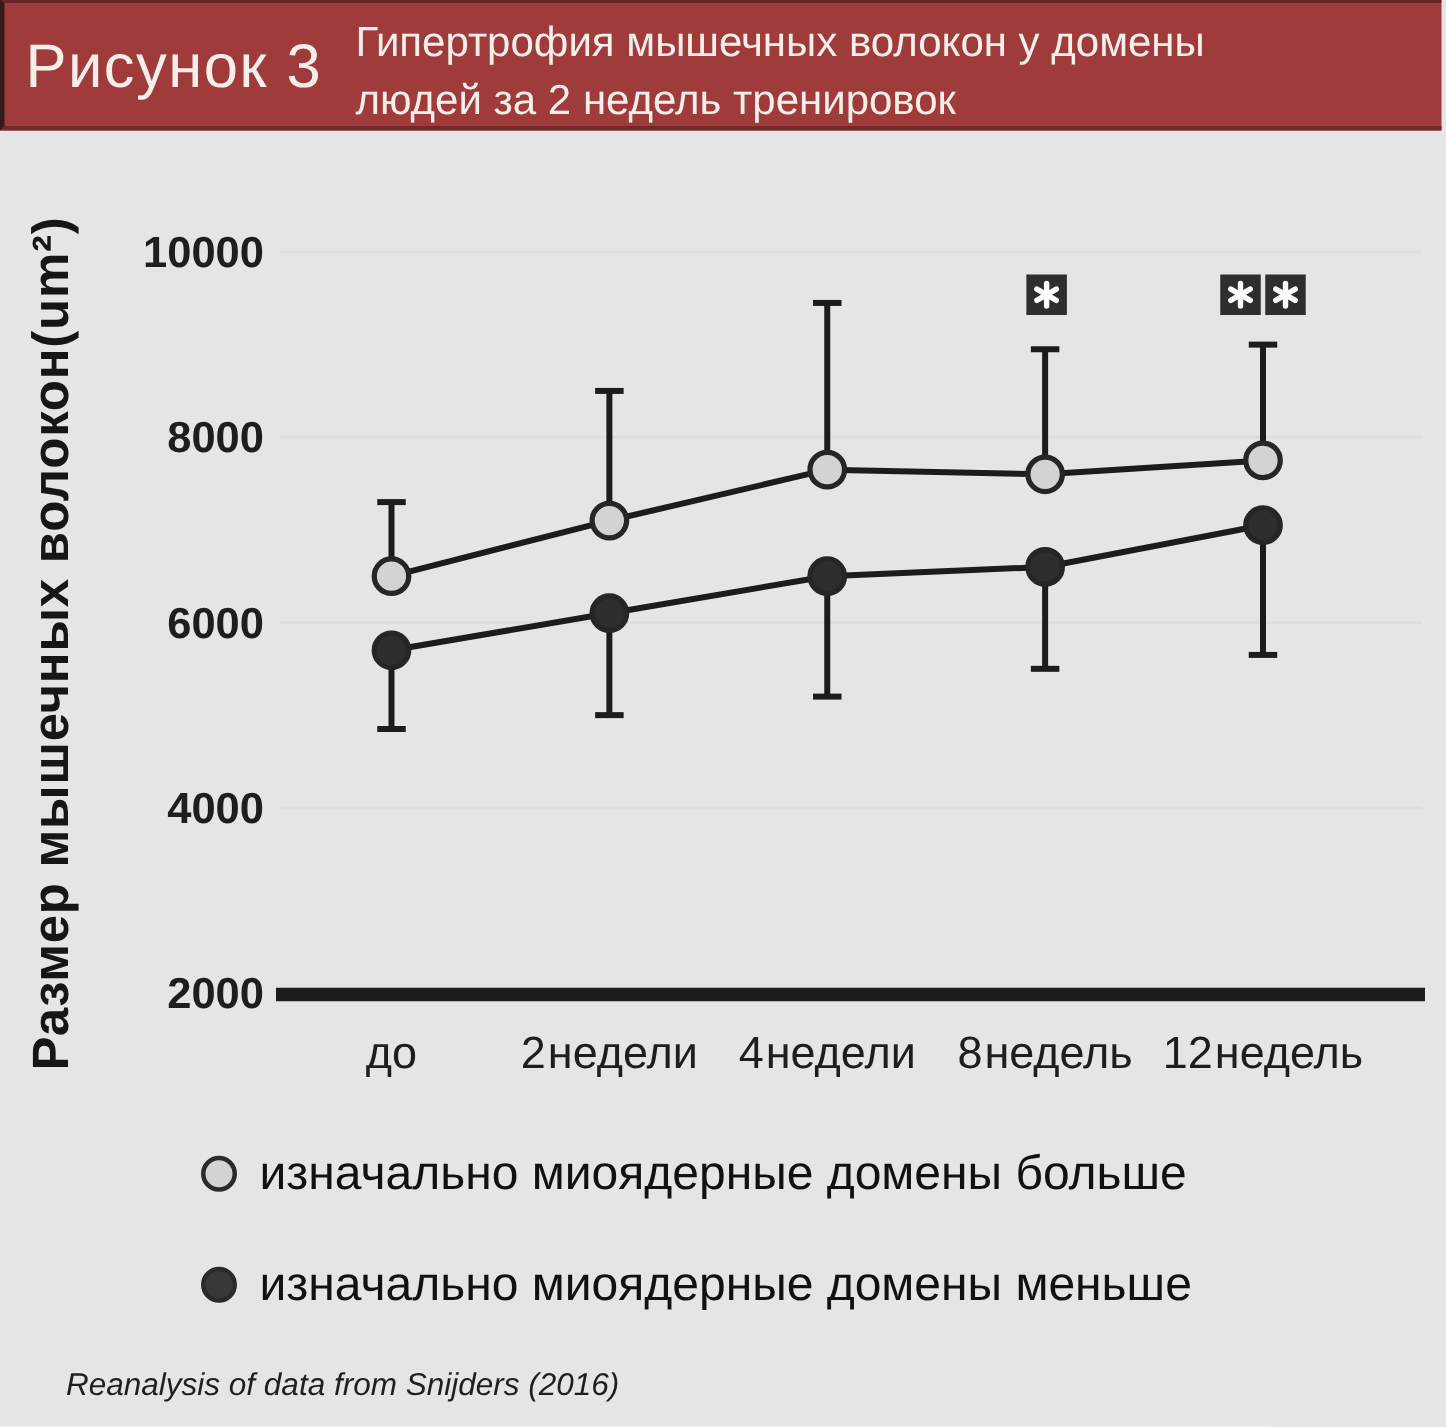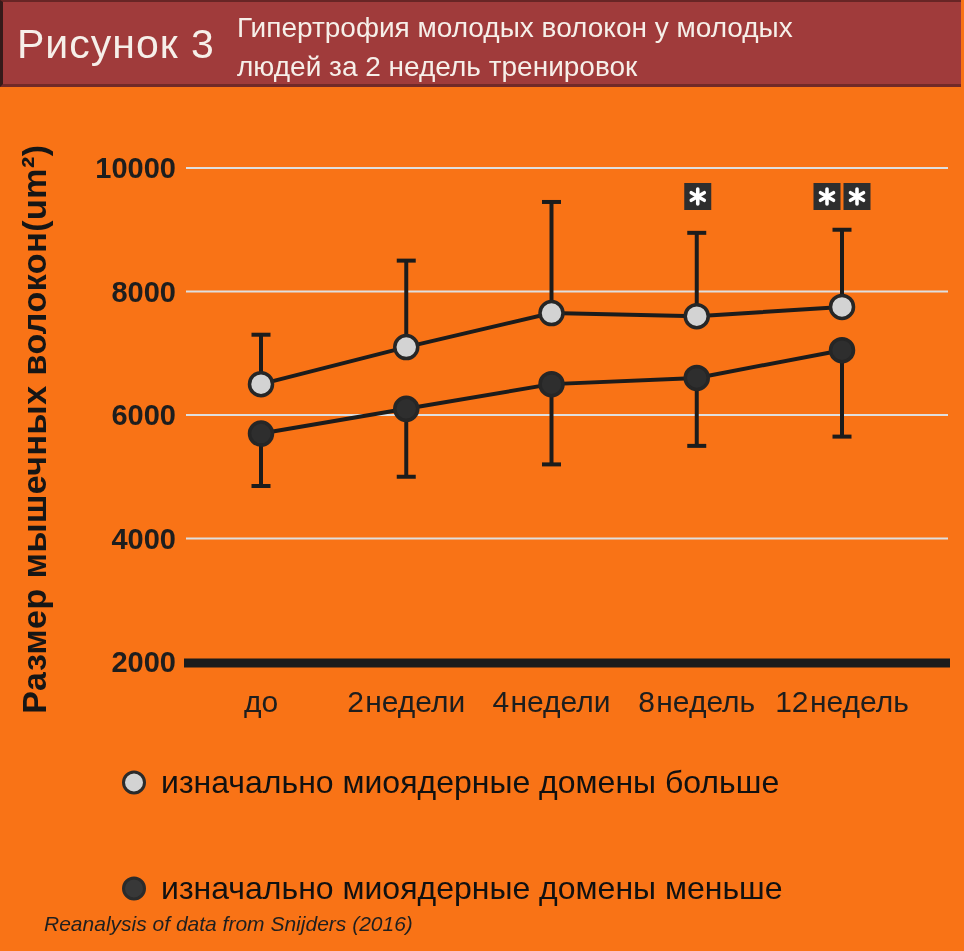--- a/index.html
+++ b/index.html
@@ -1,17 +1,17 @@
 <!DOCTYPE html>
 <html><head>
 <meta charset="utf-8">
 <style>
   html,body{margin:0;padding:0;background:#ffffff;}
   .page{
-    position:relative; width:964px; height:951px; background:#f97316;
+    position:relative; width:964px; height:951px; background:#e5e5e5;
     font-family:"Liberation Sans", sans-serif; overflow:hidden;
   }
   
   .header{
     position:absolute; left:0; top:2; width:961px; height:87px;
     border-left:3px solid #351a19;
     border-top:2px solid rgba(60,20,20,0.55);
     border-bottom:3px solid rgba(110,40,38,0.9);
     box-sizing:border-box;
   }
@@ -28,40 +28,40 @@
     position:absolute; left:-294px; top:408px; width:660px; height:42px;
     transform:rotate(-90deg); text-align:center;
     font-size:34px; font-weight:700; color:#161616; letter-spacing:0.5px;
     white-space:nowrap;
   }
   
   .chart-svg{position:absolute; left:0; top:0; width:964px; height:951px;}
   .chart-svg text{font-family:"Liberation Sans", sans-serif;}
   
   .legend-item{
-    position:absolute; left:122px; display:flex; align-items:center;
+    position:absolute; left:134px; display:flex; align-items:center;
     transform:translateY(-50%); gap:15px; white-space:nowrap;
   }
   .legend-dot{width:18px; height:18px; border-radius:50%; flex:0 0 auto;}
   .legend-label{font-size:32px; color:#111111;}
   
   .footer-note{
     position:absolute; left:20px; top:912px;
     font-size:21px; font-style:italic; color:#1f1f1f;margin-left:24px;
   }
 </style>
 </head>
 <body>
 
 <div class="page">
 
   <div class="header" style="background: rgb(160, 59, 59); color: rgb(246, 239, 233);">
     <div class="figure-label">Рисунок 3</div>
     <div class="figure-title">
-      <div>Гипертрофия молодых волокон у молодых</div>
+      <div>Гипертрофия мышечных волокон у домены</div>
       <div>людей за 2 недель тренировок</div>
     </div>
   </div>
 
   <div class="y-title">Размер мышечных волокон(um²)</div>
 
   <svg id="chart-svg" class="chart-svg" viewBox="0 0 964 951">
       <line x1="186" y1="538.5" x2="948" y2="538.5" stroke="#dfdfdf" stroke-width="2"></line>
       <line x1="186" y1="415" x2="948" y2="415" stroke="#dfdfdf" stroke-width="2"></line>
       <line x1="186" y1="291.5" x2="948" y2="291.5" stroke="#dfdfdf" stroke-width="2"></line>
@@ -120,20 +120,20 @@
       <rect x="843.5" y="183" width="27" height="27" fill="#2e2e2e"></rect>
       <line x1="857" y1="189" x2="857" y2="204" stroke="#ffffff" stroke-width="3.6" stroke-linecap="round"></line>
       <line x1="850.5048094716167" y1="192.75" x2="863.4951905283833" y2="200.25" stroke="#ffffff" stroke-width="3.6" stroke-linecap="round"></line>
       <line x1="850.5048094716167" y1="200.25" x2="863.4951905283833" y2="192.75" stroke="#ffffff" stroke-width="3.6" stroke-linecap="round"></line>
     </svg>
 
   <div class="legend-item" style="top:782px;">
     <span class="legend-dot" id="legend-dot-0" style="background: rgb(211, 211, 211); border: 3.5px solid rgb(43, 43, 43);"></span>
     <span class="legend-label">изначально миоядерные домены больше</span>
   </div>
-  <div class="legend-item" style="top:856px;margin-top:32px;">
+  <div class="legend-item" style="top:856px;">
     <span class="legend-dot" id="legend-dot-1" style="background: rgb(56, 56, 56); border: 3.5px solid rgb(43, 43, 43);"></span>
     <span class="legend-label">изначально миоядерные домены меньше</span>
   </div>
 
   <div class="footer-note">Reanalysis of data from Snijders (2016)</div>
 
 </div>
 
 </body></html>

